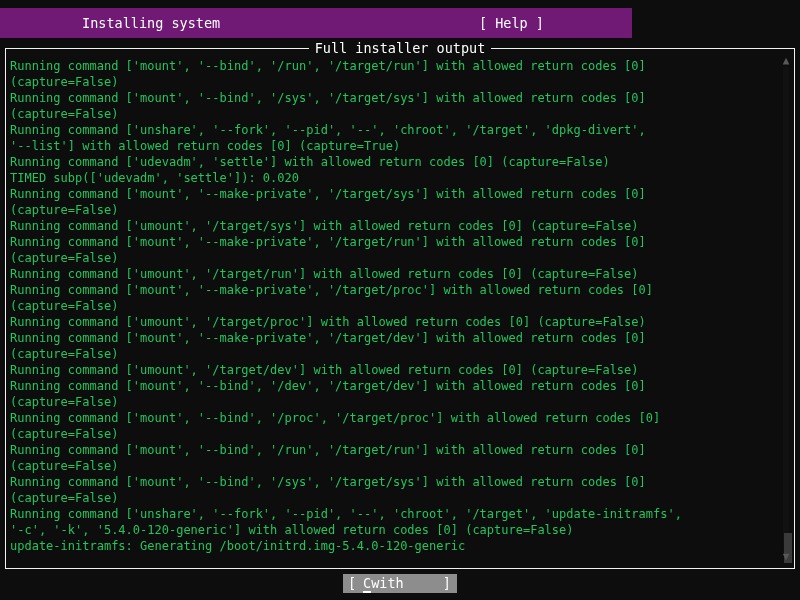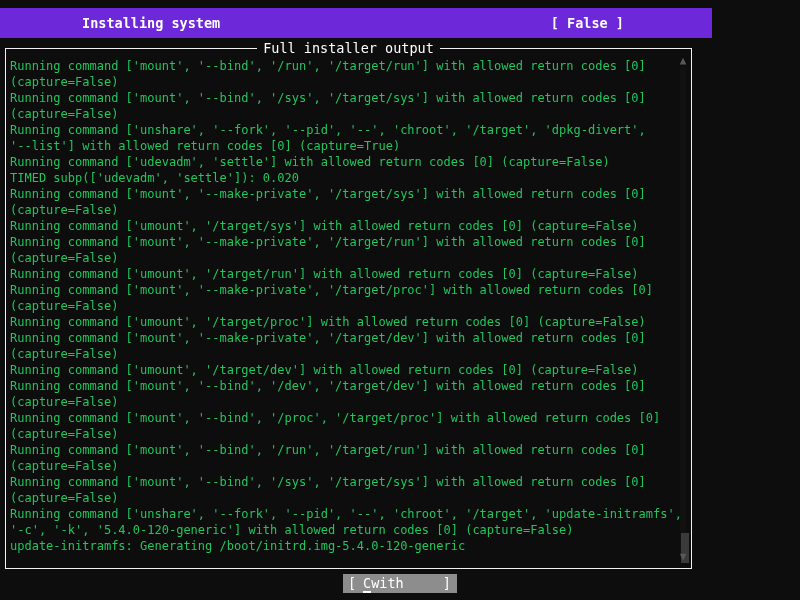--- a/index.html
+++ b/index.html
@@ -25,24 +25,23 @@
     position: absolute;
     left: 0; top: 0;
     width: 800px; height: 8px;
     background: #0d0d0d;
   }
 
   
   .header {
     position: absolute;
     left: 0; top: 8px;
-    width: 712px; height: 30px;
-    background: #6d28d9;
-    color: #ffffff;
-    font-weight: bold;
+    width: 632px; height: 30px;
+    background: #701a75;
+    color: #ffffff;
   }
   .header-title {
     position: absolute;
     left: 82px; top: 6px;
     font-size: 13.5px;
     line-height: 18px;
     letter-spacing: 0px;
     white-space: pre;
     color: #ffffff;
   }
@@ -62,21 +61,21 @@
     left: 0; top: 38px;
     width: 800px; height: 10px;
     background: #0d0d0d;
   }
 
   
   .frame {
     position: absolute;
     left: 5px;
     top: 48px;
-    width: 687px;
+    width: 790px;
     height: 521px;
     border: 1px solid #f2f2f2;
     box-sizing: border-box;
     background: #0d0d0d;
   }
   .frame-title {
     position: absolute;
     left: 0; top: -9px;
     width: 100%;
     text-align: center;
@@ -195,21 +194,21 @@
 </style>
 </head>
 <body>
 
 <div id="screen">
 
   <div class="top-strip"></div>
 
   <div class="header">
     <div class="header-title">Installing system</div>
-    <div class="header-help">[ False ]</div>
+    <div class="header-help">[ Help ]</div>
   </div>
 
   <div class="below-header"></div>
 
   <div class="frame">
 
     <div class="frame-title"><span class="t">Full installer output</span></div>
 
     <div class="log" id="log"><div class="log-line">Running command ['mount', '--bind', '/run', '/target/run'] with allowed return codes [0]</div><div class="log-line">(capture=False)</div><div class="log-line">Running command ['mount', '--bind', '/sys', '/target/sys'] with allowed return codes [0]</div><div class="log-line">(capture=False)</div><div class="log-line">Running command ['unshare', '--fork', '--pid', '--', 'chroot', '/target', 'dpkg-divert',</div><div class="log-line">'--list'] with allowed return codes [0] (capture=True)</div><div class="log-line">Running command ['udevadm', 'settle'] with allowed return codes [0] (capture=False)</div><div class="log-line">TIMED subp(['udevadm', 'settle']): 0.020</div><div class="log-line">Running command ['mount', '--make-private', '/target/sys'] with allowed return codes [0]</div><div class="log-line">(capture=False)</div><div class="log-line">Running command ['umount', '/target/sys'] with allowed return codes [0] (capture=False)</div><div class="log-line">Running command ['mount', '--make-private', '/target/run'] with allowed return codes [0]</div><div class="log-line">(capture=False)</div><div class="log-line">Running command ['umount', '/target/run'] with allowed return codes [0] (capture=False)</div><div class="log-line">Running command ['mount', '--make-private', '/target/proc'] with allowed return codes [0]</div><div class="log-line">(capture=False)</div><div class="log-line">Running command ['umount', '/target/proc'] with allowed return codes [0] (capture=False)</div><div class="log-line">Running command ['mount', '--make-private', '/target/dev'] with allowed return codes [0]</div><div class="log-line">(capture=False)</div><div class="log-line">Running command ['umount', '/target/dev'] with allowed return codes [0] (capture=False)</div><div class="log-line">Running command ['mount', '--bind', '/dev', '/target/dev'] with allowed return codes [0]</div><div class="log-line">(capture=False)</div><div class="log-line">Running command ['mount', '--bind', '/proc', '/target/proc'] with allowed return codes [0]</div><div class="log-line">(capture=False)</div><div class="log-line">Running command ['mount', '--bind', '/run', '/target/run'] with allowed return codes [0]</div><div class="log-line">(capture=False)</div><div class="log-line">Running command ['mount', '--bind', '/sys', '/target/sys'] with allowed return codes [0]</div><div class="log-line">(capture=False)</div><div class="log-line">Running command ['unshare', '--fork', '--pid', '--', 'chroot', '/target', 'update-initramfs',</div><div class="log-line">'-c', '-k', '5.4.0-120-generic'] with allowed return codes [0] (capture=False)</div><div class="log-line">update-initramfs: Generating /boot/initrd.img-5.4.0-120-generic</div></div>
 

